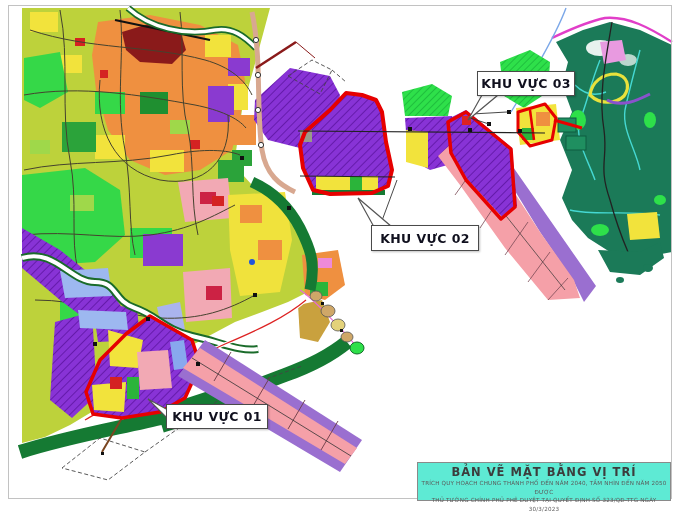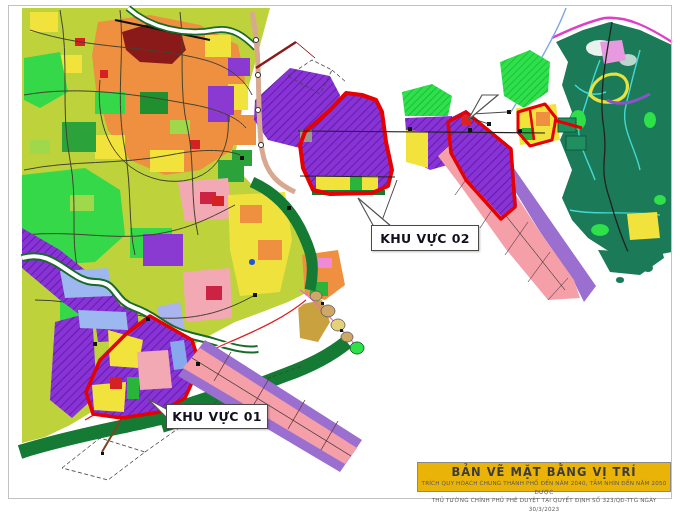--- a/index.html
+++ b/index.html
@@ -6,21 +6,21 @@
   .stage{position:relative;width:680px;height:513px;background:#ffffff;overflow:hidden;
          font-family:"DejaVu Sans","Liberation Sans",sans-serif;}
   .frame{position:absolute;left:8px;top:5px;width:662px;height:492px;border:1px solid #c2c2c2;}
   svg.map{position:absolute;left:0;top:0;}
   .callout{position:absolute;background:#ffffff;border:1.6px solid #4a4a4a;color:#10101e;
            display:flex;align-items:center;justify-content:center;font-weight:bold;
            font-size:12.5px;letter-spacing:.4px;box-shadow:1px 1px 2px rgba(0,0,0,.25);}
   #label-03{left:477px;top:71px;width:96px;height:23px;}
   #label-02{left:371px;top:225px;width:106px;height:24px;}
   #label-01{left:166px;top:404px;width:100px;height:23px;}
-  .titleblock{position:absolute;left:417px;top:462px;width:254px;height:30px;background:#eab308;
+  .titleblock{position:absolute;left:417px;top:462px;width:254px;height:39px;background:#5eead4;
               border:1.2px solid #8a8a8a;text-align:center;box-sizing:border-box;padding-top:2px;}
   .tb-title{font-size:11.5px;color:#3c3c3c;font-weight:bold;letter-spacing:1px;line-height:14px;}
   .tb-sub{font-size:5.6px;color:#5a5a5a;line-height:8.5px;letter-spacing:.2px;}
 </style>
 </head>
 <body>
 
 <div class="stage">
 
 <svg class="map" width="680" height="513" viewBox="0 0 680 513">
@@ -315,20 +315,23 @@
 </svg>
 
 <div class="frame"></div>
 
 <div class="callout" id="label-01">
   <span>KHU VỰC 01</span>
 </div>
 <div class="callout" id="label-02">
   <span>KHU VỰC 02</span>
 </div>
+<div class="callout" id="label-03">
+  <span>KHU VỰC 03</span>
+</div>
 
 <div class="titleblock">
   <div class="tb-title">BẢN VẼ MẶT BẰNG VỊ TRÍ</div>
   <div class="tb-sub">TRÍCH QUY HOẠCH CHUNG THÀNH PHỐ ĐẾN NĂM 2040, TẦM NHÌN ĐẾN NĂM 2050 ĐƯỢC</div>
   <div class="tb-sub">THỦ TƯỚNG CHÍNH PHỦ PHÊ DUYỆT TẠI QUYẾT ĐỊNH SỐ 323/QĐ-TTG NGÀY 30/3/2023</div>
 </div>
 
 </div>
 
 </body></html>

